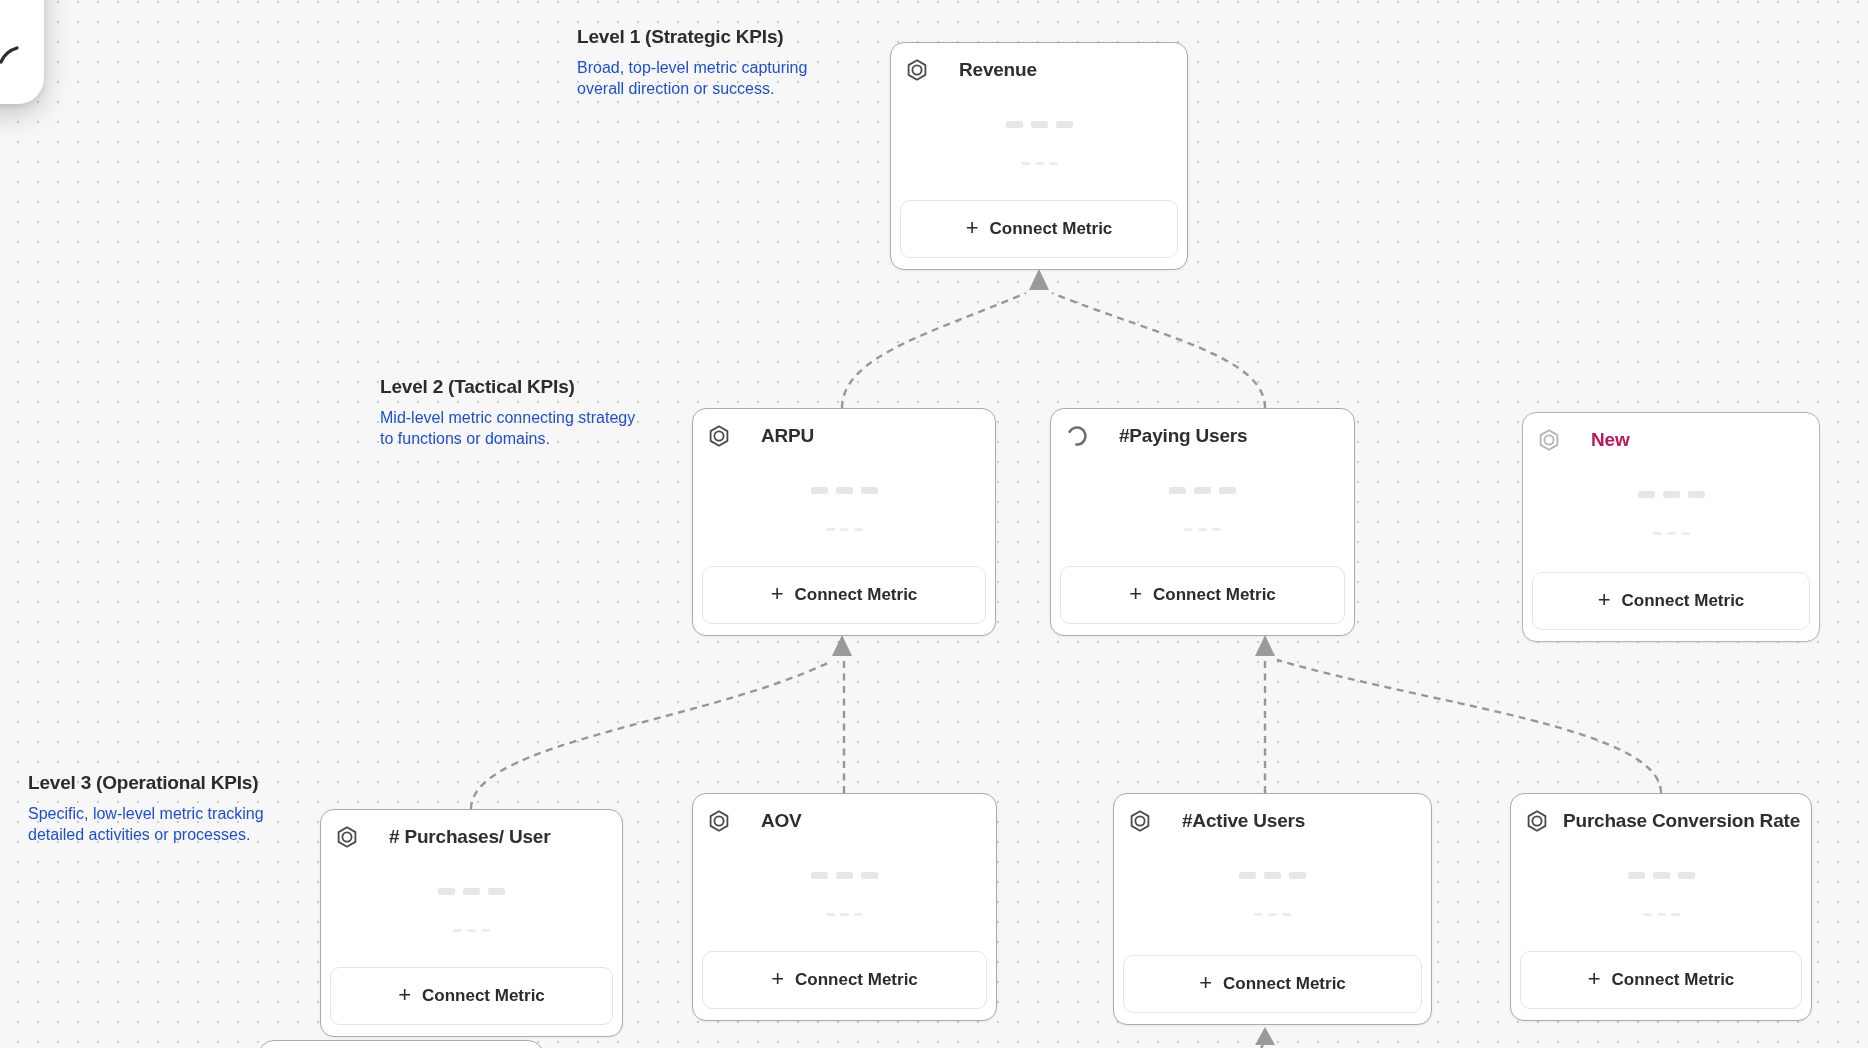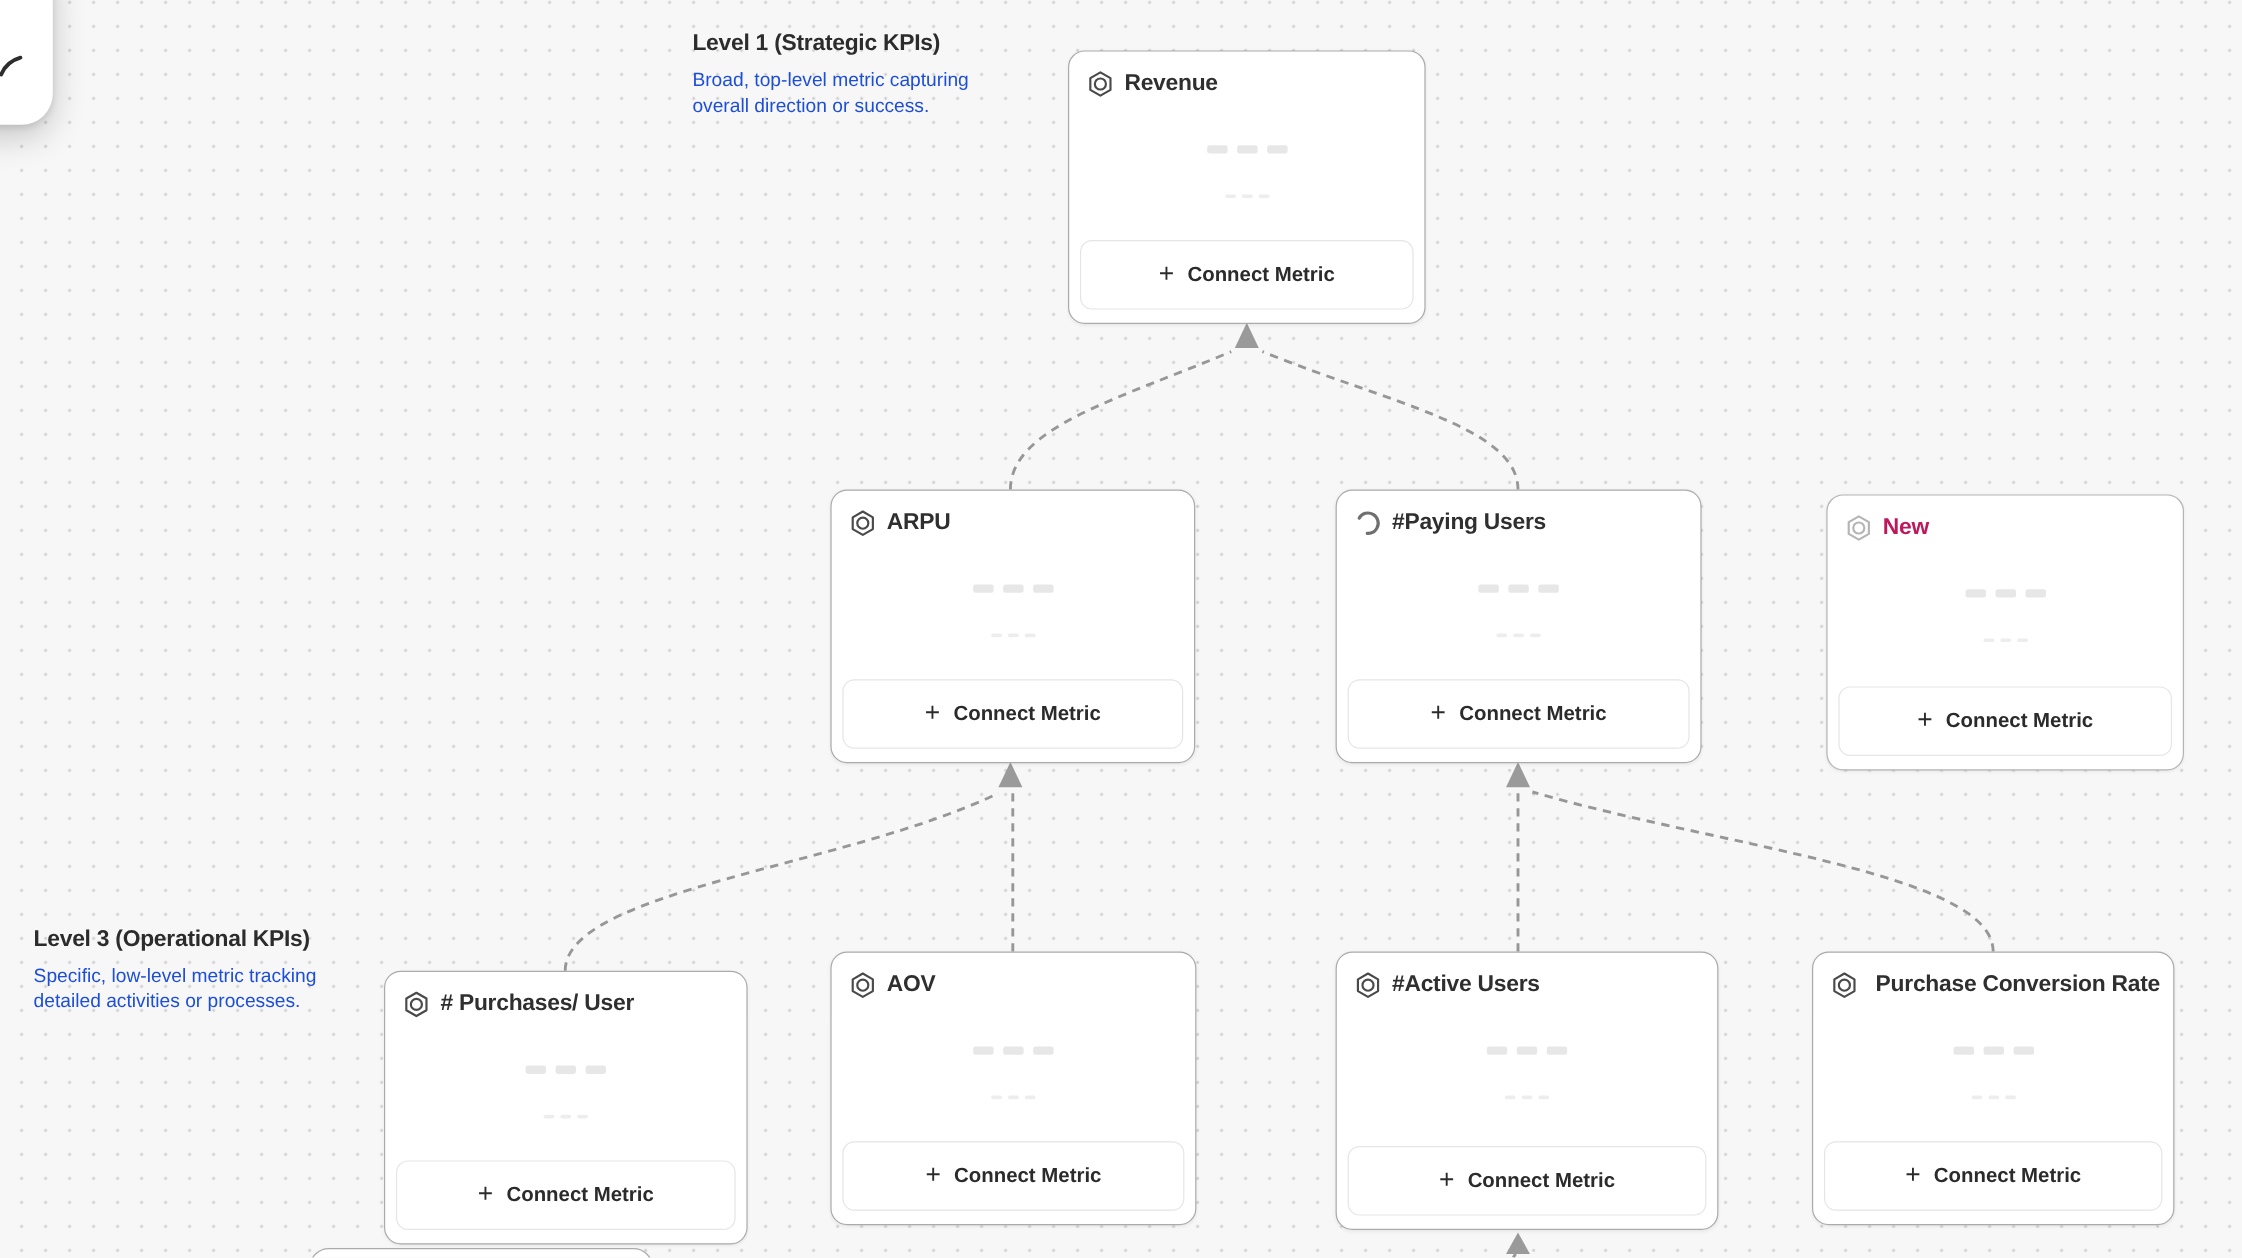--- a/index.html
+++ b/index.html
@@ -18,21 +18,21 @@
   .level-label{position:absolute;color:#2c2c2c;}
   .level-title{font-size:19px;font-weight:700;letter-spacing:-0.2px;color:#2c2c2c;}
   .level-desc{margin-top:9px;font-size:16px;line-height:21px;color:#1d4ed8;width:258px;}
 
   .card{
     position:absolute;width:298px;height:228px;background:#fff;
     border:1px solid #ababab;border-radius:14px;
     box-shadow:0 1px 3px rgba(0,0,0,0.06);
     box-sizing:border-box;
   }
-  .card-header{position:absolute;left:14px;top:15px;display:flex;align-items:center;gap:8px;}
+  .card-header{position:absolute;left:14px;top:15px;display:flex;align-items:center;gap:30px;}
   .card-title{font-size:19px;font-weight:700;color:#2f2f2f;letter-spacing:-0.2px;white-space:nowrap;}
   .card.draft .card-title{color:#be185d;}
   .card.draft{border-color:#b4b4b4;}
 
   .skeleton{position:absolute;left:0;right:0;top:78px;display:flex;flex-direction:column;align-items:center;}
   .skel-row{display:flex;gap:8px;}
   .skel-pill{width:17px;height:7px;border-radius:2px;background:#e7e7e7;}
   .skel-row.mini{margin-top:34px;gap:5px;}
   .skel-row.mini .skel-pill{width:9px;height:3px;background:#ededed;}
 
@@ -78,20 +78,24 @@
   <div class="tool-widget">
     <svg class="icon" width="106" height="146" viewBox="0 0 106 146">
       <path d="M63 104 C66 97, 72 92, 79 90" fill="none" stroke="#2d2d2d" stroke-width="3.2" stroke-linecap="round"></path>
     </svg>
   </div>
 
   <div class="level-label" style="left:577px;top:26px;">
     <div class="level-title">Level 1 (Strategic KPIs)</div>
     <div class="level-desc">Broad, top-level metric capturing overall direction or success.</div>
   </div>
+  <div class="level-label" style="left:380px;top:376px;">
+    <div class="level-title">Level 2 (Tactical KPIs)</div>
+    <div class="level-desc">Mid-level metric connecting strategy to functions or domains.</div>
+  </div>
   <div class="level-label" style="left:28px;top:772px;">
     <div class="level-title">Level 3 (Operational KPIs)</div>
     <div class="level-desc">Specific, low-level metric tracking detailed activities or processes.</div>
   </div>
 
   <div class="card" style="left:890px;top:42px;">
     <div class="card-header">
       <svg class="icon" width="24" height="24" viewBox="0 0 24 24">
         <path d="M12 2.3 L20.4 7.1 L20.4 16.9 L12 21.7 L3.6 16.9 L3.6 7.1 Z" fill="none" stroke="#4a4a4a" stroke-width="1.8" stroke-linejoin="round"></path>
         <circle cx="12" cy="12" r="4.6" fill="none" stroke="#4a4a4a" stroke-width="1.8"></circle>
@@ -135,21 +139,21 @@
           <span class="skel-pill"></span>
           <span class="skel-pill"></span>
         </div>
     </div>
     <div class="connect-btn">
       <span class="plus-glyph">+</span>
       <span>Connect Metric</span>
     </div>
   </div>
 
-  <div class="card" style="left:1113px;top:408px;width:305px;">
+  <div class="card" style="left:1050px;top:408px;width:305px;">
     <div class="card-header">
       <svg class="icon" width="24" height="24" viewBox="0 0 24 24">
         <circle cx="12" cy="12" r="8.5" fill="none" stroke="#6f6f6f" stroke-width="2.6" stroke-linecap="round" stroke-dasharray="36 18" transform="rotate(-150 12 12)"></circle>
       </svg>
       <span class="card-title">#Paying Users</span>
     </div>
     <div class="skeleton">
       <div class="skel-row">
           <span class="skel-pill"></span>
           <span class="skel-pill"></span>

